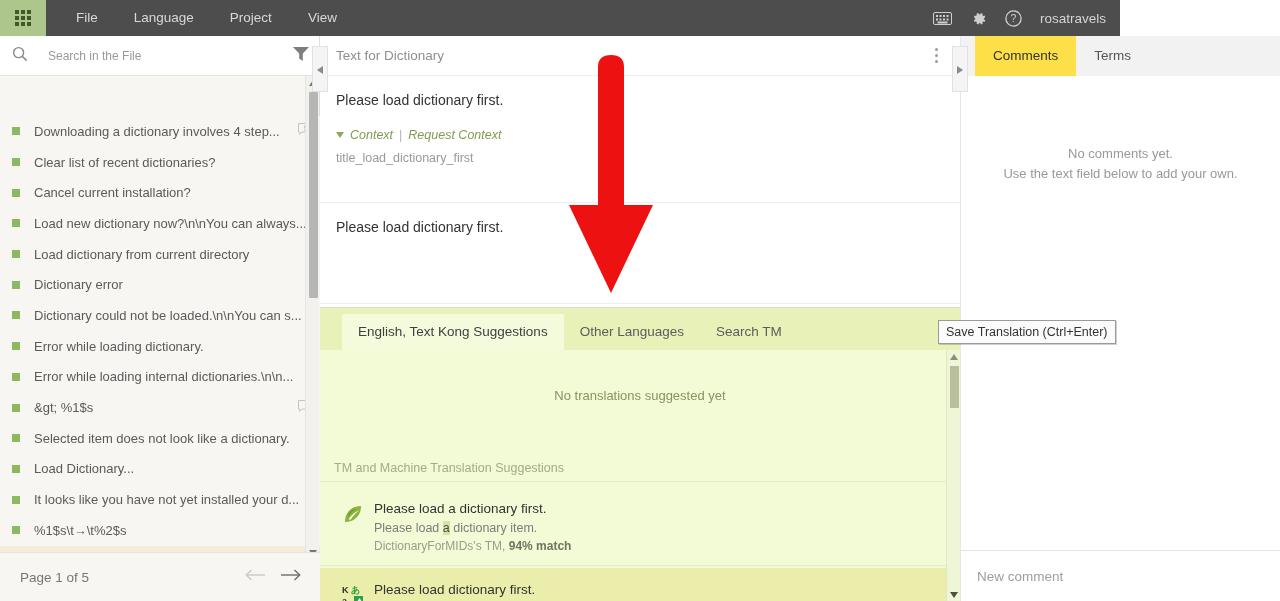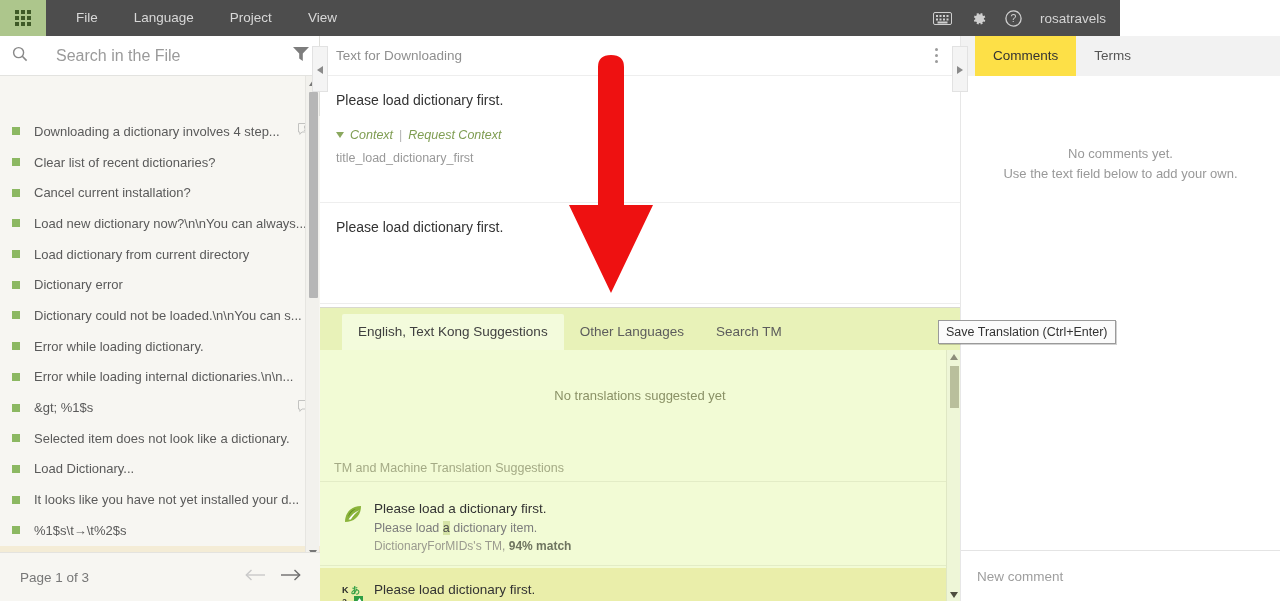--- a/index.html
+++ b/index.html
@@ -35,22 +35,22 @@
   
   #sidebar{
     position:absolute; top:36px; left:0; width:320px; height:565px;
     background:#f7f6f2; border-right:1px solid #dededa;
   }
   #search-row{
     height:40px; background:#ffffff; display:flex; align-items:center;
     padding:0 10px 0 12px; border-bottom:1px solid #e3e3e0;
   }
   #search-input{
-    flex:1; border:none; outline:none; font-size:16px; color:#be185d;
-    font-family:"Liberation Sans", sans-serif; margin-left:28px; background:transparent;
+    flex:1; border:none; outline:none; font-size:12px; color:#be185d;
+    font-family:"Liberation Sans", sans-serif; margin-left:20px; background:transparent;
   }
   #search-input::placeholder{ color:#9a9a9a; }
 
   #string-list{
     position:absolute; top:40px; left:0; width:320px; height:484px;
     overflow:hidden; background:#f7f6f2;margin-top:40px;
   }
   .row{
     height:30.7px; display:flex; align-items:center; padding:0 8px 0 12px;
     cursor:pointer; position:relative;
@@ -338,42 +338,42 @@
     </div>
     <div id="sb-thumb"></div>
     <div class="arrow down">
       <svg width="8" height="6" viewBox="0 0 8 6">
           <path fill="#777" d="M4 6L0 0h8z"></path>
         </svg>
     </div>
   </div>
 
   <div id="pager">
-    <span id="pager-label">Page 1 of 3</span>
+    <span id="pager-label">Page 1 of 5</span>
     <span class="nav">
       <span>
         <svg width="22" height="14" viewBox="0 0 22 14">
             <line x1="21" y1="7" x2="2" y2="7" stroke="#c9c9c9" stroke-width="1.4"></line>
             <path fill="none" stroke="#c9c9c9" stroke-width="1.4" d="M7.5 2L2.3 7l5.2 5"></path>
           </svg>
       </span>
       <span>
         <svg width="22" height="14" viewBox="0 0 22 14">
             <line x1="1" y1="7" x2="20" y2="7" stroke="#6e6e6e" stroke-width="1.4"></line>
             <path fill="none" stroke="#6e6e6e" stroke-width="1.4" d="M14.5 2l5.2 5-5.2 5"></path>
           </svg>
       </span>
     </span>
   </div>
 </div>
 
 <div id="editor">
 
   <div id="src-header">
-    <span class="title">Text for Downloading</span>
+    <span class="title">Text for Dictionary</span>
     <span id="kebab">
         <i></i>
         <i></i>
         <i></i>
       </span>
   </div>
 
   <div id="src-body">
     <div id="src-text">Please load dictionary first.</div>
     <div id="context-line">

